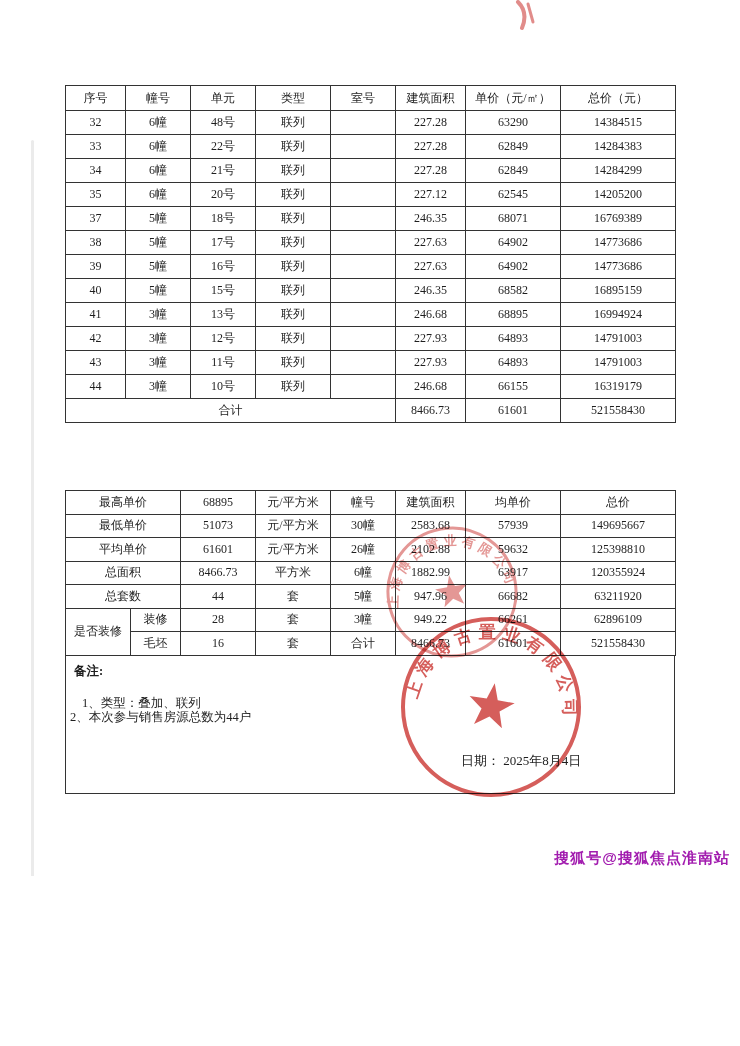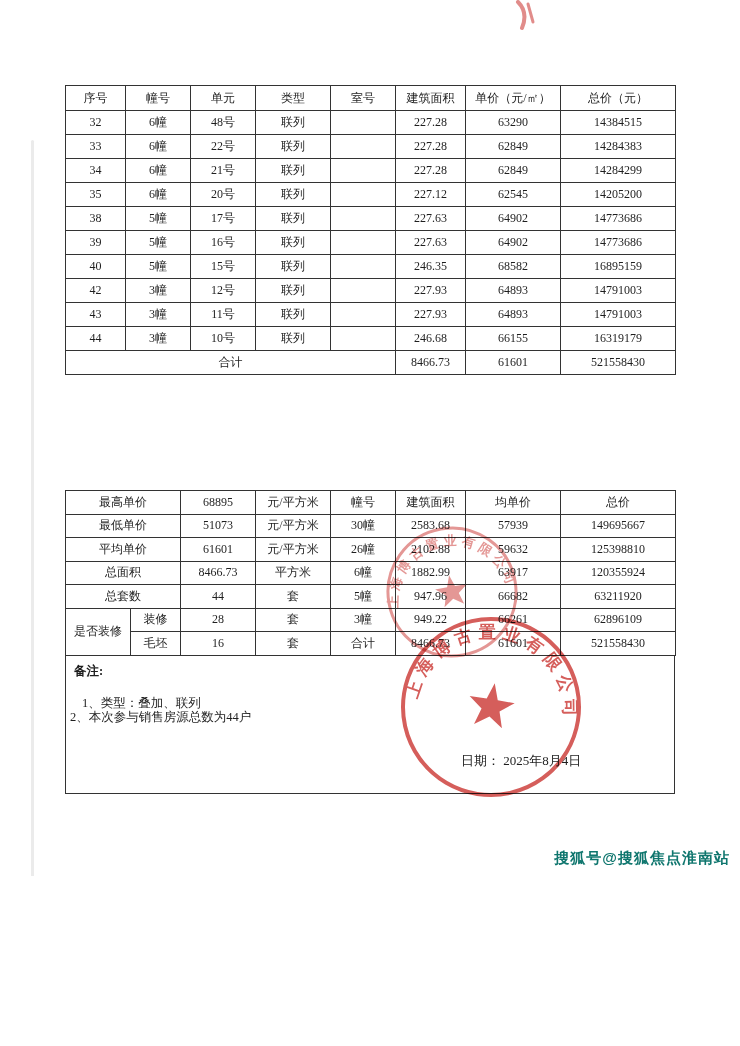--- a/index.html
+++ b/index.html
@@ -38,21 +38,21 @@
   .stamp-upper { left:377px; top:517px; width:150px; height:150px; opacity:0.5; transform:rotate(-10deg); }
   .stamp-lower { left:391px; top:607px; width:200px; height:200px; opacity:0.78; transform:rotate(9deg); }
   .seal-text-b { font-size:17px; letter-spacing:6px; font-weight:bold; }
   .seal-text-a { font-size:13px; letter-spacing:4px; font-weight:bold; }
 
   .ink-mark { position:absolute; left:512px; top:0px; width:26px; height:30px; opacity:0.55; }
 
   .page-number { position:absolute; left:340px; top:976px; width:26px; text-align:center; font-size:13px; color:#4a4a4a; }
   .watermark {
     position:absolute; right:10px; bottom:8px; font-family:"Liberation Sans","DejaVu Sans",sans-serif;
-    font-size:15px; font-weight:bold; color:#0f766e; letter-spacing:1px;
+    font-size:15px; font-weight:bold; color:#a21caf; letter-spacing:1px;
   }
 </style>
 </head>
 <body>
 
 <div class="page">
 
   <div class="scan-line"></div>
 
   <svg class="ink-mark" viewBox="0 0 26 30">
@@ -119,20 +119,30 @@
             <td>35</td>
             <td>6幢</td>
             <td>20号</td>
             <td>联列</td>
             <td></td>
             <td>227.12</td>
             <td>62545</td>
             <td>14205200</td>
           </tr>
           <tr>
+            <td>37</td>
+            <td>5幢</td>
+            <td>18号</td>
+            <td>联列</td>
+            <td></td>
+            <td>246.35</td>
+            <td>68071</td>
+            <td>16769389</td>
+          </tr>
+          <tr>
             <td>38</td>
             <td>5幢</td>
             <td>17号</td>
             <td>联列</td>
             <td></td>
             <td>227.63</td>
             <td>64902</td>
             <td>14773686</td>
           </tr>
           <tr>
@@ -147,20 +157,30 @@
           </tr>
           <tr>
             <td>40</td>
             <td>5幢</td>
             <td>15号</td>
             <td>联列</td>
             <td></td>
             <td>246.35</td>
             <td>68582</td>
             <td>16895159</td>
+          </tr>
+          <tr>
+            <td>41</td>
+            <td>3幢</td>
+            <td>13号</td>
+            <td>联列</td>
+            <td></td>
+            <td>246.68</td>
+            <td>68895</td>
+            <td>16994924</td>
           </tr>
           <tr>
             <td>42</td>
             <td>3幢</td>
             <td>12号</td>
             <td>联列</td>
             <td></td>
             <td>227.93</td>
             <td>64893</td>
             <td>14791003</td>

